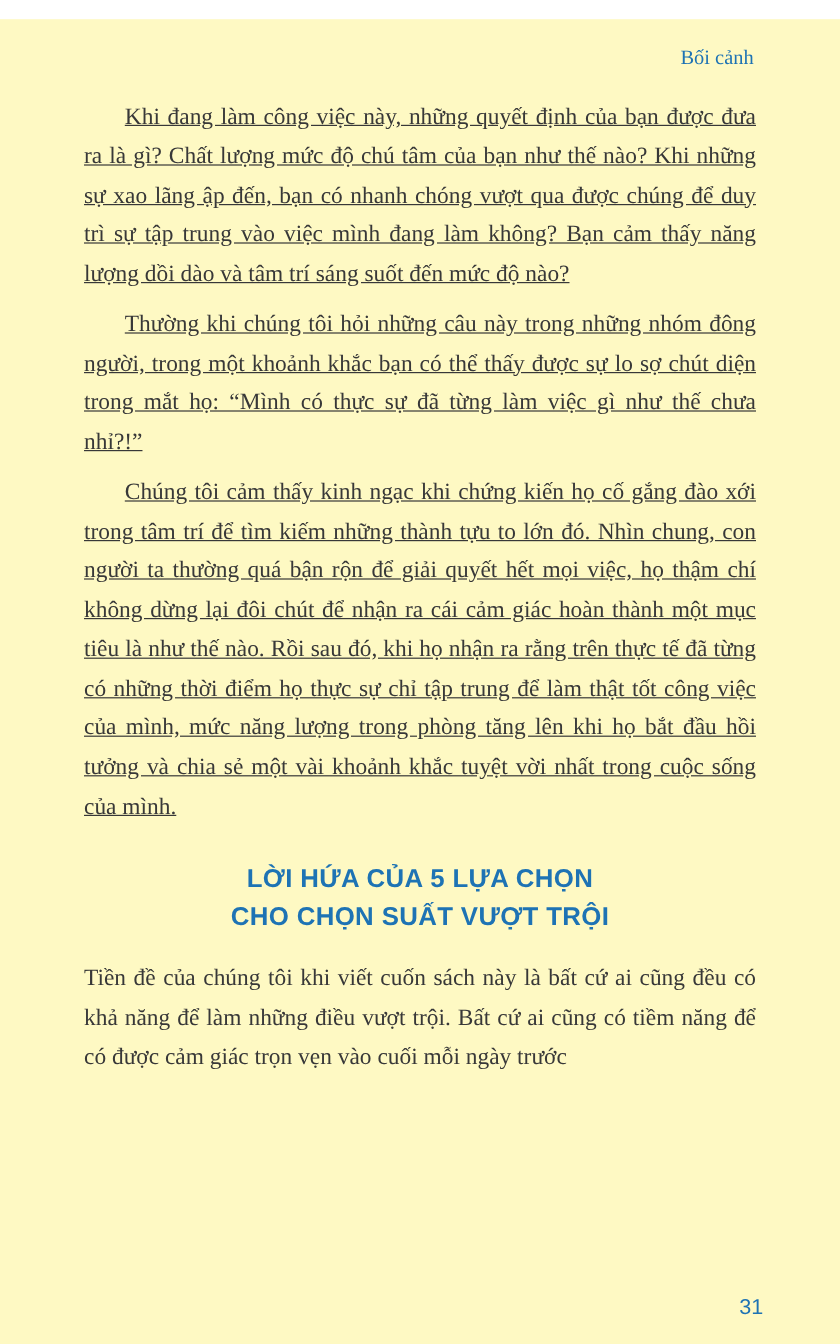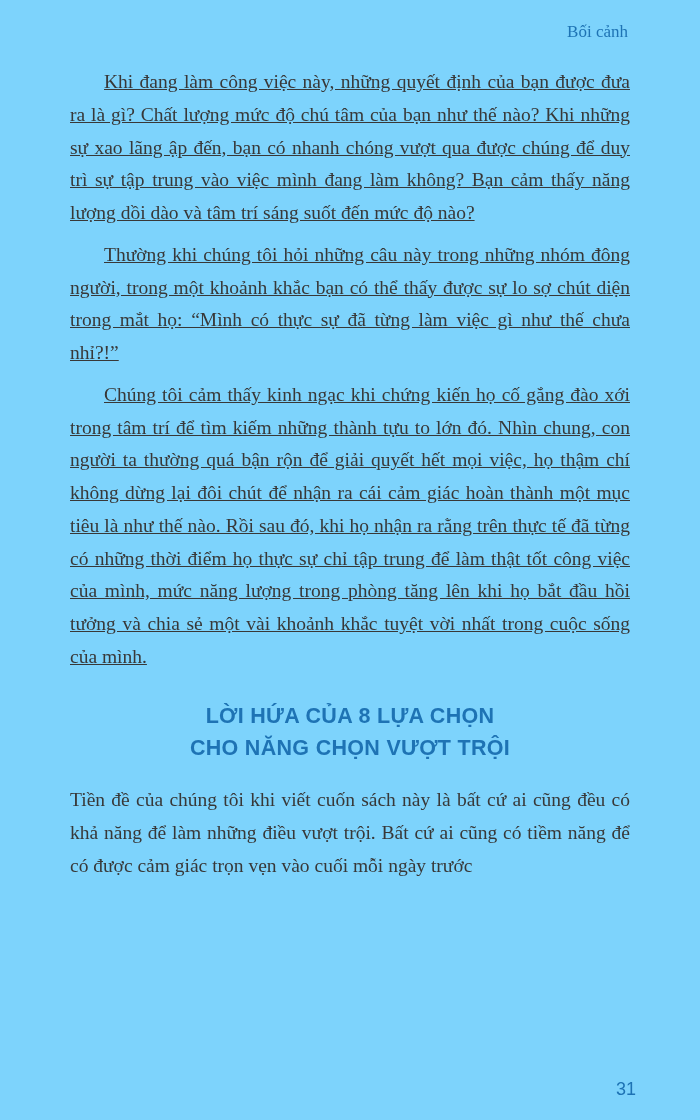--- a/index.html
+++ b/index.html
@@ -9,23 +9,24 @@
   body {
     width: 700px;
     height: 1120px;
     background: #ffffff;
     position: relative;
     font-family: "Liberation Serif", serif;
   }
   .page {
     position: absolute;
     inset: 0;
-    background: #7dd3fc;
+    background: #fef9c3;
     color: #343434;
     overflow: hidden;
+    margin-top: 16px;
   }
   .running-head {
     position: absolute;
     top: 22px;
     right: 72px;
     font-size: 17px;
     color: #1e73b4;
     font-family: "Liberation Serif", serif;
   }
   main.page-body {
@@ -75,22 +76,22 @@
 
 
     <p class="body-paragraph indent">Khi đang làm công việc này, những quyết định của bạn được đưa ra là gì? Chất lượng mức độ chú tâm của bạn như thế nào? Khi những sự xao lãng ập đến, bạn có nhanh chóng vượt qua được chúng để duy trì sự tập trung vào việc mình đang làm không? Bạn cảm thấy năng lượng dồi dào và tâm trí sáng suốt đến mức độ nào?</p>
 
     <p class="body-paragraph indent">Thường khi chúng tôi hỏi những câu này trong những nhóm đông người, trong một khoảnh khắc bạn có thể thấy được sự lo sợ chút diện trong mắt họ: “Mình có thực sự đã từng làm việc gì như thế chưa nhỉ?!”</p>
 
     <p class="body-paragraph indent">Chúng tôi cảm thấy kinh ngạc khi chứng kiến họ cố gắng đào xới trong tâm trí để tìm kiếm những thành tựu to lớn đó. Nhìn chung, con người ta thường quá bận rộn để giải quyết hết mọi việc, họ thậm chí không dừng lại đôi chút để nhận ra cái cảm giác hoàn thành một mục tiêu là như thế nào. Rồi sau đó, khi họ nhận ra rằng trên thực tế đã từng có những thời điểm họ thực sự chỉ tập trung để làm thật tốt công việc của mình, mức năng lượng trong phòng tăng lên khi họ bắt đầu hồi tưởng và chia sẻ một vài khoảnh khắc tuyệt vời nhất trong cuộc sống của mình.</p>
 
 
     <h2 class="section-heading">
-      <span>LỜI HỨA CỦA 8 LỰA CHỌN</span><br>
-      <span>CHO NĂNG CHỌN VƯỢT TRỘI</span>
+      <span>LỜI HỨA CỦA 5 LỰA CHỌN</span><br>
+      <span>CHO CHỌN SUẤT VƯỢT TRỘI</span>
     </h2>
 
     <p class="body-paragraph">Tiền đề của chúng tôi khi viết cuốn sách này là bất cứ ai cũng đều có khả năng để làm những điều vượt trội. Bất cứ ai cũng có tiềm năng để có được cảm giác trọn vẹn vào cuối mỗi ngày trước</p>
 
   </main>
 
   <div class="page-number">31</div>
 
 </div>
 

